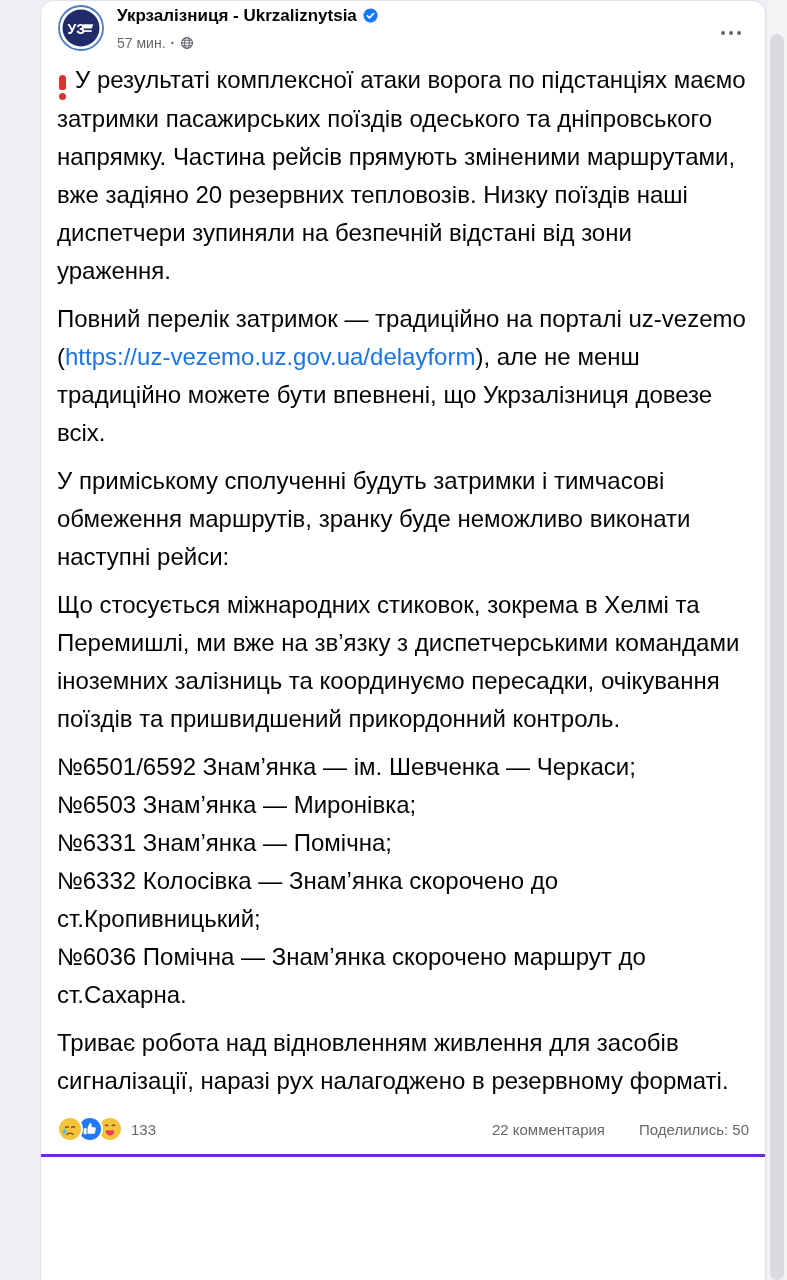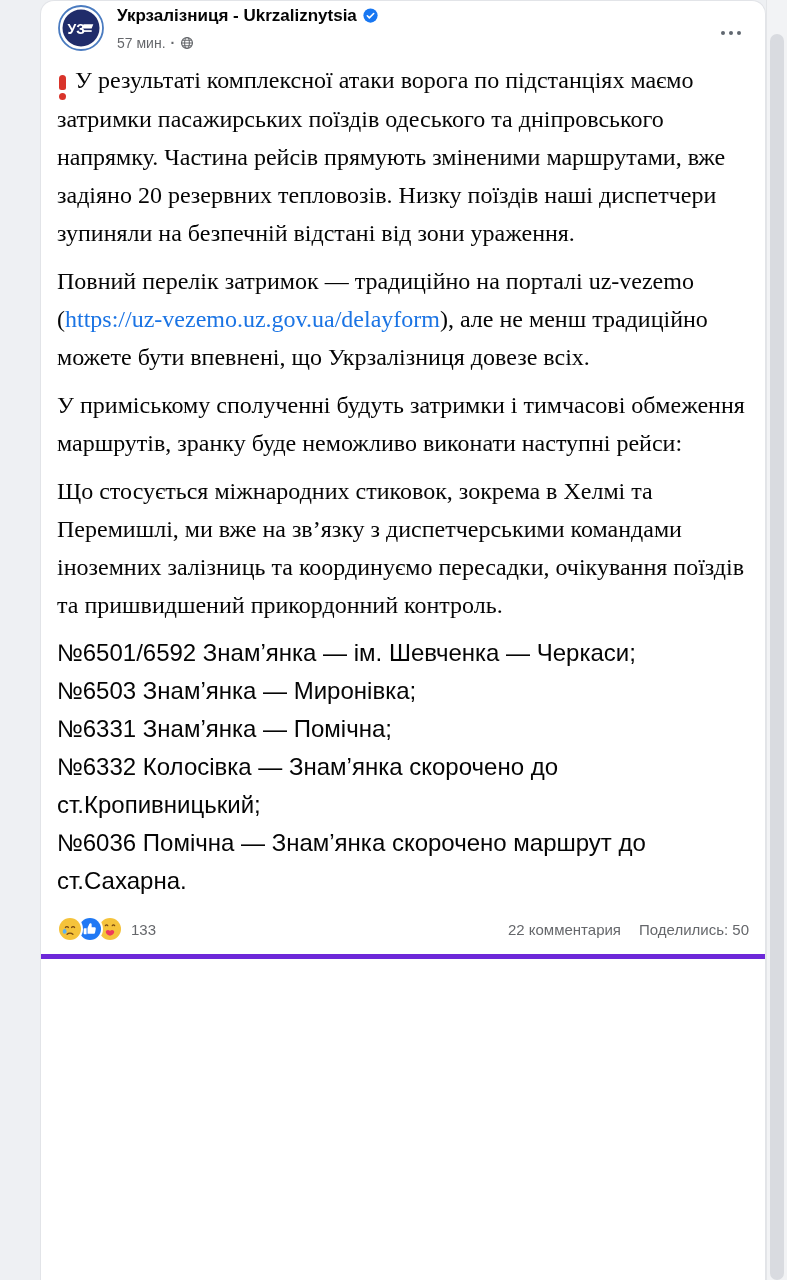--- a/index.html
+++ b/index.html
@@ -24,40 +24,40 @@
   .verified{width:15px;height:15px;display:inline-block;}
   .time-row{display:flex;align-items:center;gap:5px;margin-top:9px;color:#65676b;font-size:14px;}
   .dot-sep{font-weight:bold;}
   .globe{width:14px;height:14px;display:inline-block;}
   .more-btn{
     position:absolute;right:20px;top:22px;display:flex;gap:4px;padding:8px 4px;cursor:pointer;
   }
   .more-btn i{width:4px;height:4px;border-radius:50%;background:#606770;display:block;}
   
   .post-body{padding:9px 16px 0;font-size:24px;line-height:38px;color:#050505;}
-  .post-body p{margin:0 0 10px;font-family:Liberation Serif, serif;}
+  .post-body p{margin:0 0 10px;}
   .post-body .trains{margin:0 0 10px;}
   .post-link{color:#1b74e4;text-decoration:none;cursor:pointer;}
   
   .excl{display:inline-flex;flex-direction:column;align-items:center;vertical-align:-2px;margin:0 9px 0 2px;}
   .excl .bar{width:7px;height:15px;background:#d9342b;border-radius:3.5px 3.5px 2.5px 2.5px;}
   .excl .dotp{width:7px;height:7px;background:#d9342b;border-radius:50%;margin-top:3px;}
   
   .footer{
     display:flex;align-items:center;justify-content:space-between;
-    padding:6px 16px 12px;border-bottom:5px solid #6d28d9;
+    padding:6px 16px 12px;border-bottom:3px solid #6d28d9;
   }
   .reactions-left{display:flex;align-items:center;cursor:pointer;}
   .rx{width:22px;height:22px;border-radius:50%;border:2px solid #fff;box-sizing:content-box;background:#fff;}
   .rx+.rx{margin-left:-6px;}
   .rx.z3{z-index:3;position:relative;}
   .rx.z2{z-index:2;position:relative;}
   .rx.z1{z-index:1;position:relative;}
   .rx-count{color:#65676b;font-size:15px;margin-left:8px;}
-  .footer-right{display:flex;gap:18px;color:#65676b;font-size:15px;}
+  .footer-right{display:flex;gap:34px;color:#65676b;font-size:15px;}
   .footer-right span{cursor:pointer;}
   
   .scrollbar{position:absolute;right:0;top:0;width:21px;height:1280px;background:#f2f3f5;border-left:1px solid #e3e5e8;box-sizing:border-box;}
   .scroll-thumb{position:absolute;left:3px;width:14px;top:34px;height:1246px;background:#d9dbe0;border-radius:8px;cursor:pointer;}
 </style>
 </head>
 <body>
 
 <div class="card">
 
@@ -109,20 +109,21 @@
     <p><span>Повний перелік затримок — традиційно на порталі uz-vezemo (</span><a class="post-link">https://uz-vezemo.uz.gov.ua/delayform</a><span>), але не менш традиційно можете бути впевнені, що Укрзалізниця довезе всіх.</span></p>
     <p>У приміському сполученні будуть затримки і тимчасові обмеження маршрутів, зранку буде неможливо виконати наступні рейси:</p>
     <p>Що стосується міжнародних стиковок, зокрема в Хелмі та Перемишлі, ми вже на зв’язку з диспетчерськими командами іноземних залізниць та координуємо пересадки, очікування поїздів та пришвидшений прикордонний контроль.</p>
     <div class="trains">
       <div>№6501/6592 Знам’янка — ім. Шевченка — Черкаси;</div>
       <div>№6503 Знам’янка — Миронівка;</div>
       <div>№6331 Знам’янка — Помічна;</div>
       <div>№6332 Колосівка — Знам’янка скорочено до ст.Кропивницький;</div>
       <div>№6036 Помічна — Знам’янка скорочено маршрут до ст.Сахарна.</div>
     </div>
+    <p>Триває робота над відновленням живлення для засобів сигналізації, наразі рух налагоджено в резервному форматі.</p>
   </div>
 
   <div class="footer">
     <div class="reactions-left">
       <span class="rx z3">
         <svg viewBox="0 0 16 16" width="22" height="22">
           <circle cx="8" cy="8" r="8" fill="#f5c33b"></circle>
           <path d="M4.7 6.9c.5-.8 1.6-.8 2.1 0" stroke="#7a4b12" stroke-width="1" fill="none" stroke-linecap="round"></path>
           <path d="M9.2 6.9c.5-.8 1.6-.8 2.1 0" stroke="#7a4b12" stroke-width="1" fill="none" stroke-linecap="round"></path>
           <path d="M5.9 11.8c1.1-1 3.1-1 4.2 0" stroke="#7a4b12" stroke-width="1" fill="none" stroke-linecap="round"></path>

